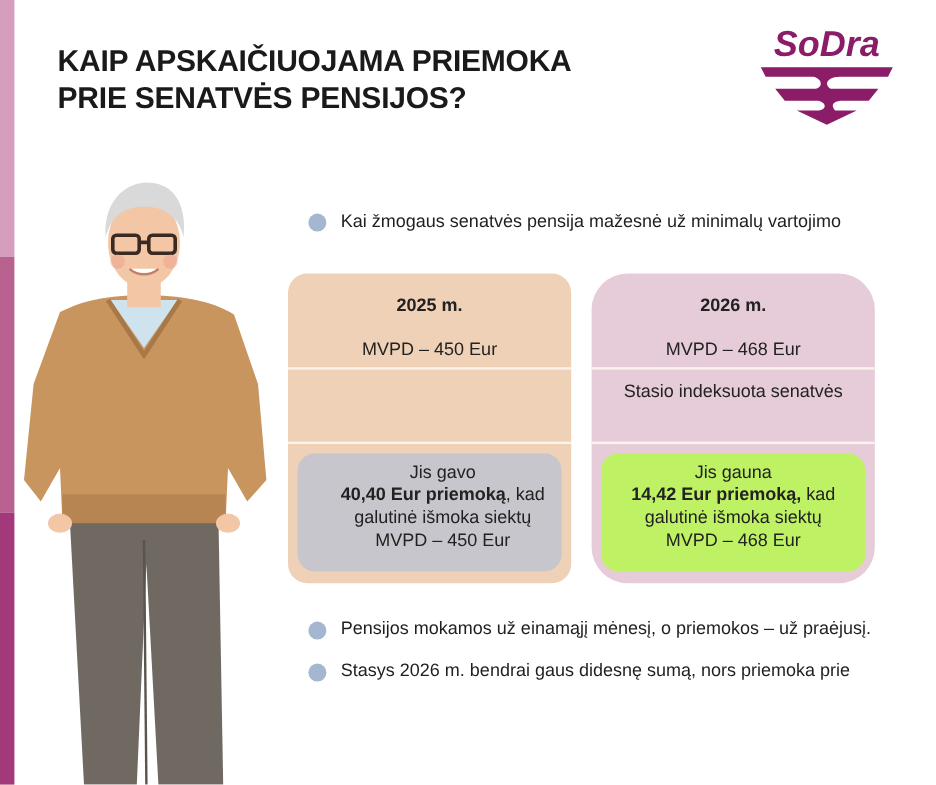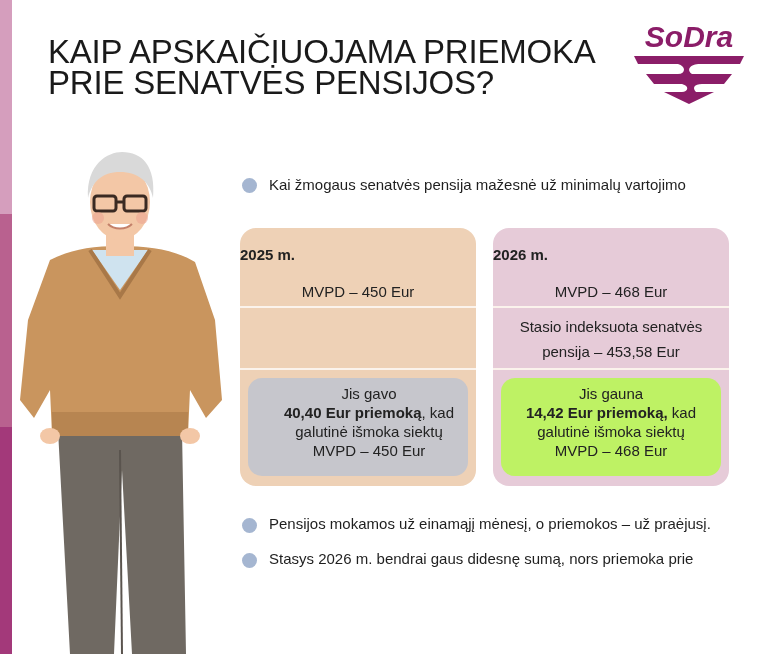--- a/index.html
+++ b/index.html
@@ -3,37 +3,37 @@
 <meta charset="utf-8">
 <style>
   * { box-sizing: border-box; margin: 0; padding: 0; }
   body { width: 780px; height: 654px; background: #ffffff; position: relative; overflow: hidden;
          font-family: "Liberation Sans", "DejaVu Sans", sans-serif; color: #222; }
   .strip { position: absolute; left: 0; width: 12px; }
   .strip.s1 { top: 0; height: 214px; background: #d59ebd; }
   .strip.s2 { top: 214px; height: 213px; background: #b9618f; }
   .strip.s3 { top: 427px; height: 227px; background: #a3397a; }
 
-  .title { position: absolute; left: 48px; top: 36px; font-weight: normal; font-size: 33px;
+  .title { position: absolute; left: 48px; top: 36px; font-weight: bold; font-size: 25px;
            line-height: 31px; color: #1a1a1a; letter-spacing: -0.2px; }
   .title div { white-space: nowrap; }
 
   .logo { position: absolute; left: 628px; top: 18px; width: 122px; height: 88px; }
 
   .person { position: absolute; left: 10px; top: 150px; width: 225px; height: 504px; }
 
-  .bullet { position: absolute; left: 242px; display: flex; align-items: flex-start; font-size: 15px;
+  .bullet { position: absolute; left: 257px; display: flex; align-items: flex-start; font-size: 15px;
             line-height: 19px; color: #1f1f1f; }
   .bullet .dot { width: 15px; height: 15px; border-radius: 50%; background: #a5b6d1; flex: none;
                  margin-top: 3px; margin-right: 12px; }
 
   .card { position: absolute; top: 228px; width: 236px; height: 258px; border-radius: 16px; overflow: hidden; }
   .card.c2025 { left: 240px; background: #eed1b6; }
-  .card.c2026 { left: 493px; background: #e6cbd8; }
-  .card .year { position: absolute; top: 18px; width: 100%; text-align: left; font-weight: bold; font-size: 15px; }
+  .card.c2026 { left: 493px; background: #e6cbd8; border-radius: 30px; }
+  .card .year { position: absolute; top: 18px; width: 100%; text-align: center; font-weight: bold; font-size: 15px; }
   .card .mvpd { position: absolute; top: 55px; width: 100%; text-align: center; font-size: 15px; }
   .card .sep { position: absolute; left: 0; width: 100%; height: 2px; background: #fbf3ec; }
   .card .pension { position: absolute; top: 86px; width: 100%; text-align: center; font-size: 15px; line-height: 25px; }
   .card .result { position: absolute; left: 8px; right: 8px; top: 150px; height: 98px; border-radius: 14px;
                   text-align: center; font-size: 15px; line-height: 19px; padding-top: 6px; }
   .card.c2025 .result { background: #c6c6cc; padding-left: 22px; }
   .card.c2026 .result { background: #bef264; }
   .result b { font-weight: bold; text-align: center; }
 </style>
 </head>
@@ -109,21 +109,20 @@
     <div>MVPD – 450 Eur</div>
   </div>
 </div>
 
 <div class="card c2026">
   <div class="year">2026 m.</div>
   <div class="mvpd">MVPD – 468 Eur</div>
   <div class="sep" style="top:78px;"></div>
   <div class="pension">
     <div>Stasio indeksuota senatvės</div>
-    <div>pensija – 453,58 Eur</div>
   </div>
   <div class="sep" style="top:140px;"></div>
   <div class="result">
     <div>Jis gauna</div>
     <div><b>14,42 Eur priemoką,</b><span> kad</span></div>
     <div>galutinė išmoka siektų</div>
     <div>MVPD – 468 Eur</div>
   </div>
 </div>
 

